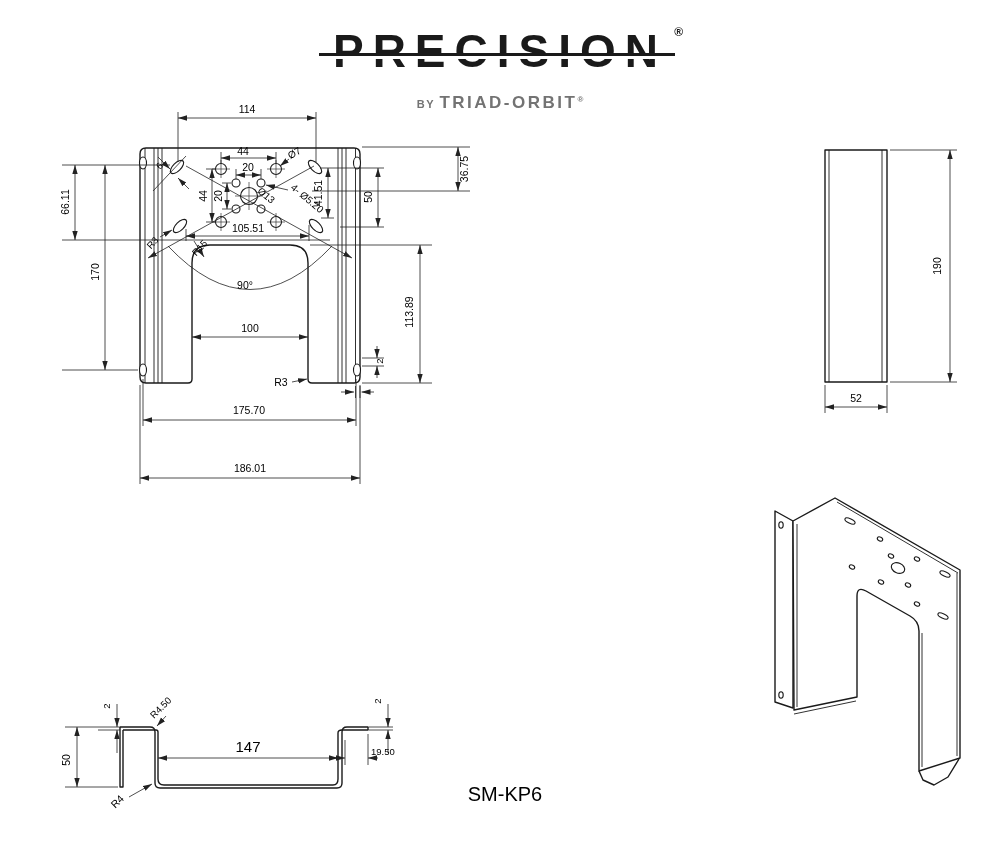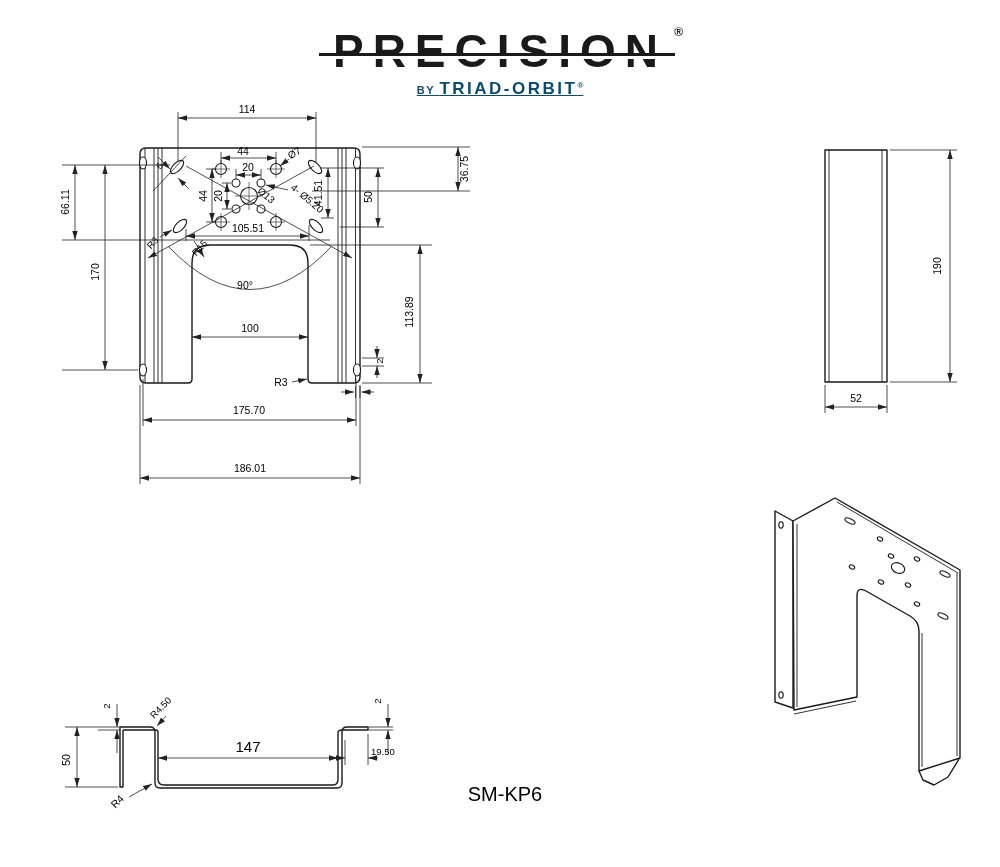--- a/index.html
+++ b/index.html
@@ -4,21 +4,21 @@
 <style>
   html,body{margin:0;padding:0;background:#fff;}
   body{width:1000px;height:867px;position:relative;overflow:hidden;
        font-family:"Liberation Sans",sans-serif;color:#111;}
   .logo{position:absolute;left:0;top:28px;width:1000px;text-align:center;}
   .logo-main{position:relative;display:inline-block;font-weight:bold;font-size:46px;
              letter-spacing:9px;line-height:1;color:#1a1a1a;padding:0 10px;}
   .logo-strike{position:absolute;left:-4px;right:2px;top:55%;height:2.5px;background:#1a1a1a;z-index:3;}
   .logo-slit{position:absolute;left:12px;right:14px;top:55%;margin-top:2.5px;height:3.5px;background:#fff;z-index:2;}
   .logo-reg{position:absolute;top:-2px;right:-6px;font-size:12px;font-weight:bold;letter-spacing:0;}
-  .logo-sub{margin-top:5px;font-weight:bold;color:#0c4a6e;text-decoration:underline;}
+  .logo-sub{margin-top:19px;font-weight:bold;color:#737373;}
   .logo-by{font-size:11px;letter-spacing:1.5px;}
   .logo-brand2{font-size:17px;letter-spacing:2.5px;}
   .logo-reg2{font-size:8px;vertical-align:super;}
   .part-number{position:absolute;left:395px;top:783px;width:220px;text-align:center;
                font-size:20px;color:#000;}
   svg{position:absolute;left:0;top:0;}
   .edge{stroke:#1a1a1a;stroke-width:1.4;fill:none;stroke-linejoin:round;}
   .edgef{stroke:#1a1a1a;stroke-width:1.4;fill:#fff;stroke-linejoin:round;}
   .edge2{stroke:#1a1a1a;stroke-width:0.9;fill:none;}
   .hole{stroke:#1a1a1a;stroke-width:1.1;fill:#fff;}

